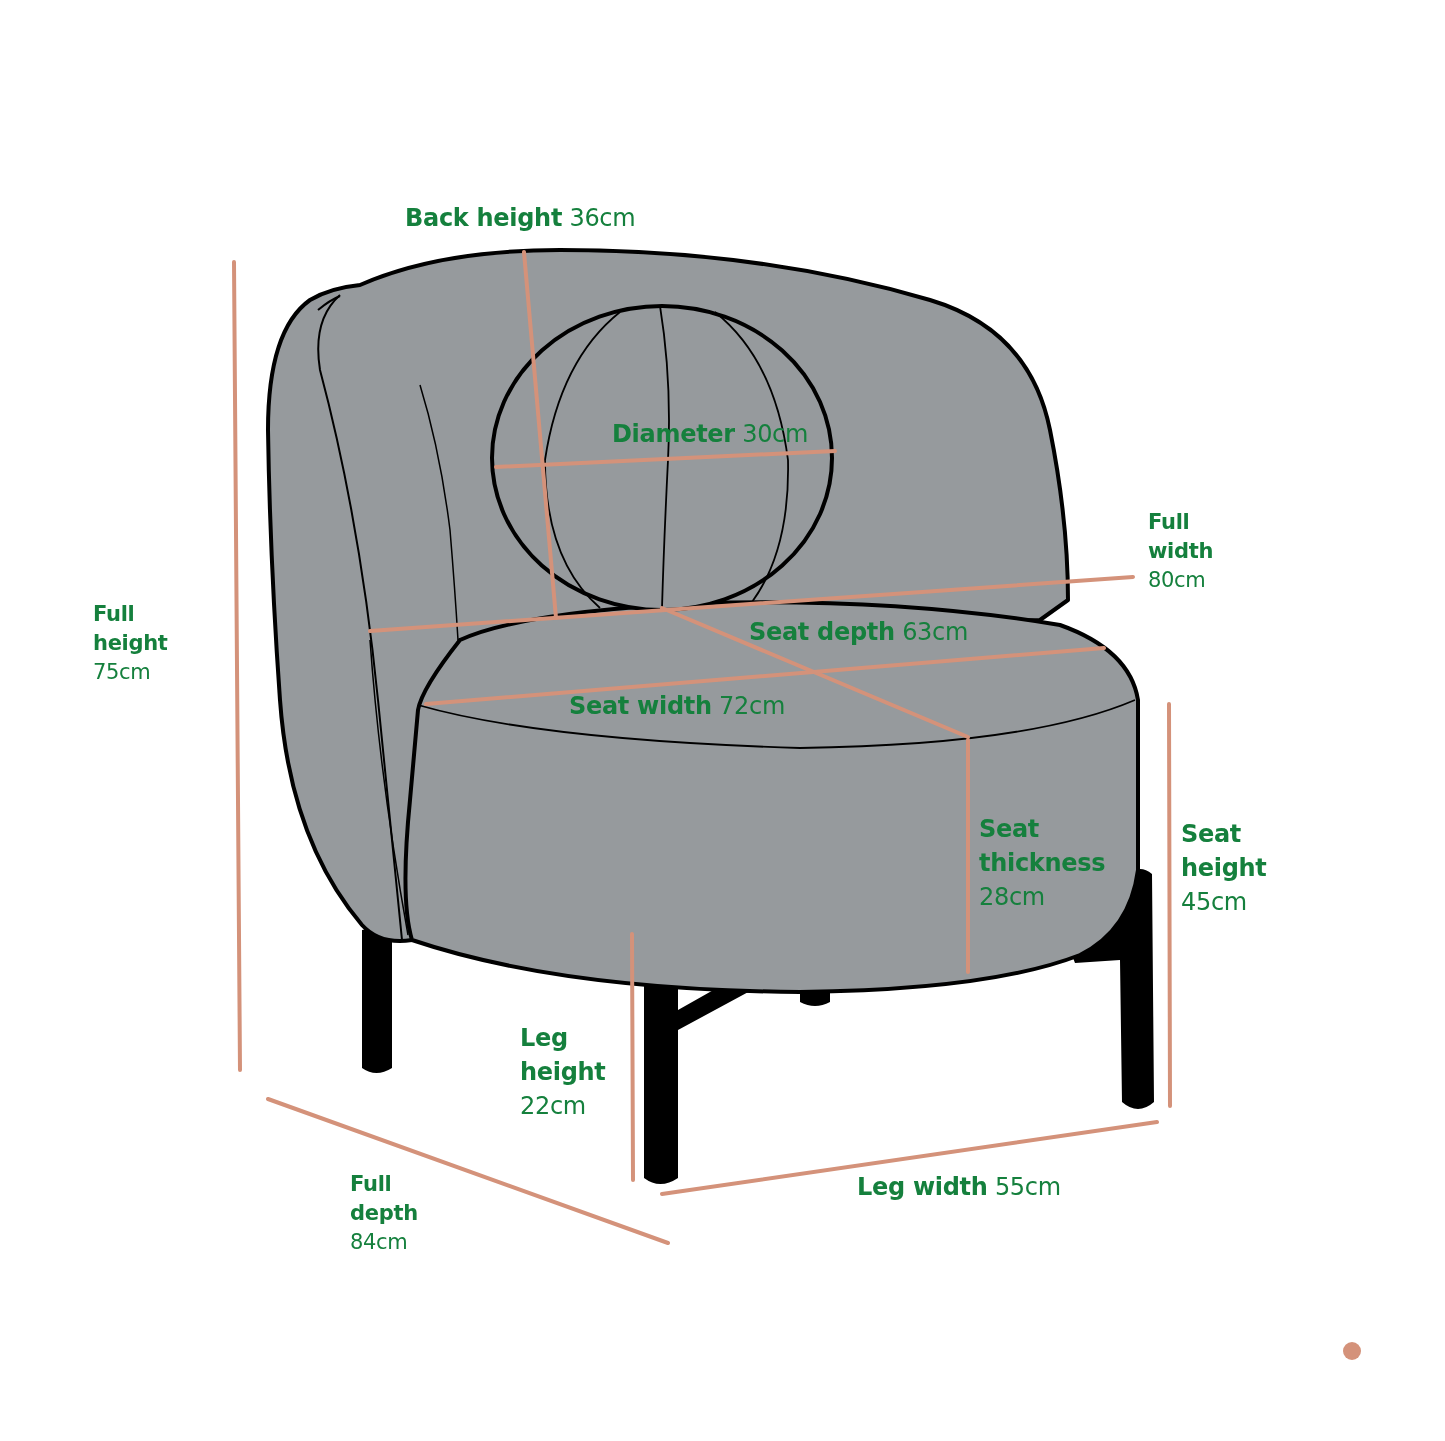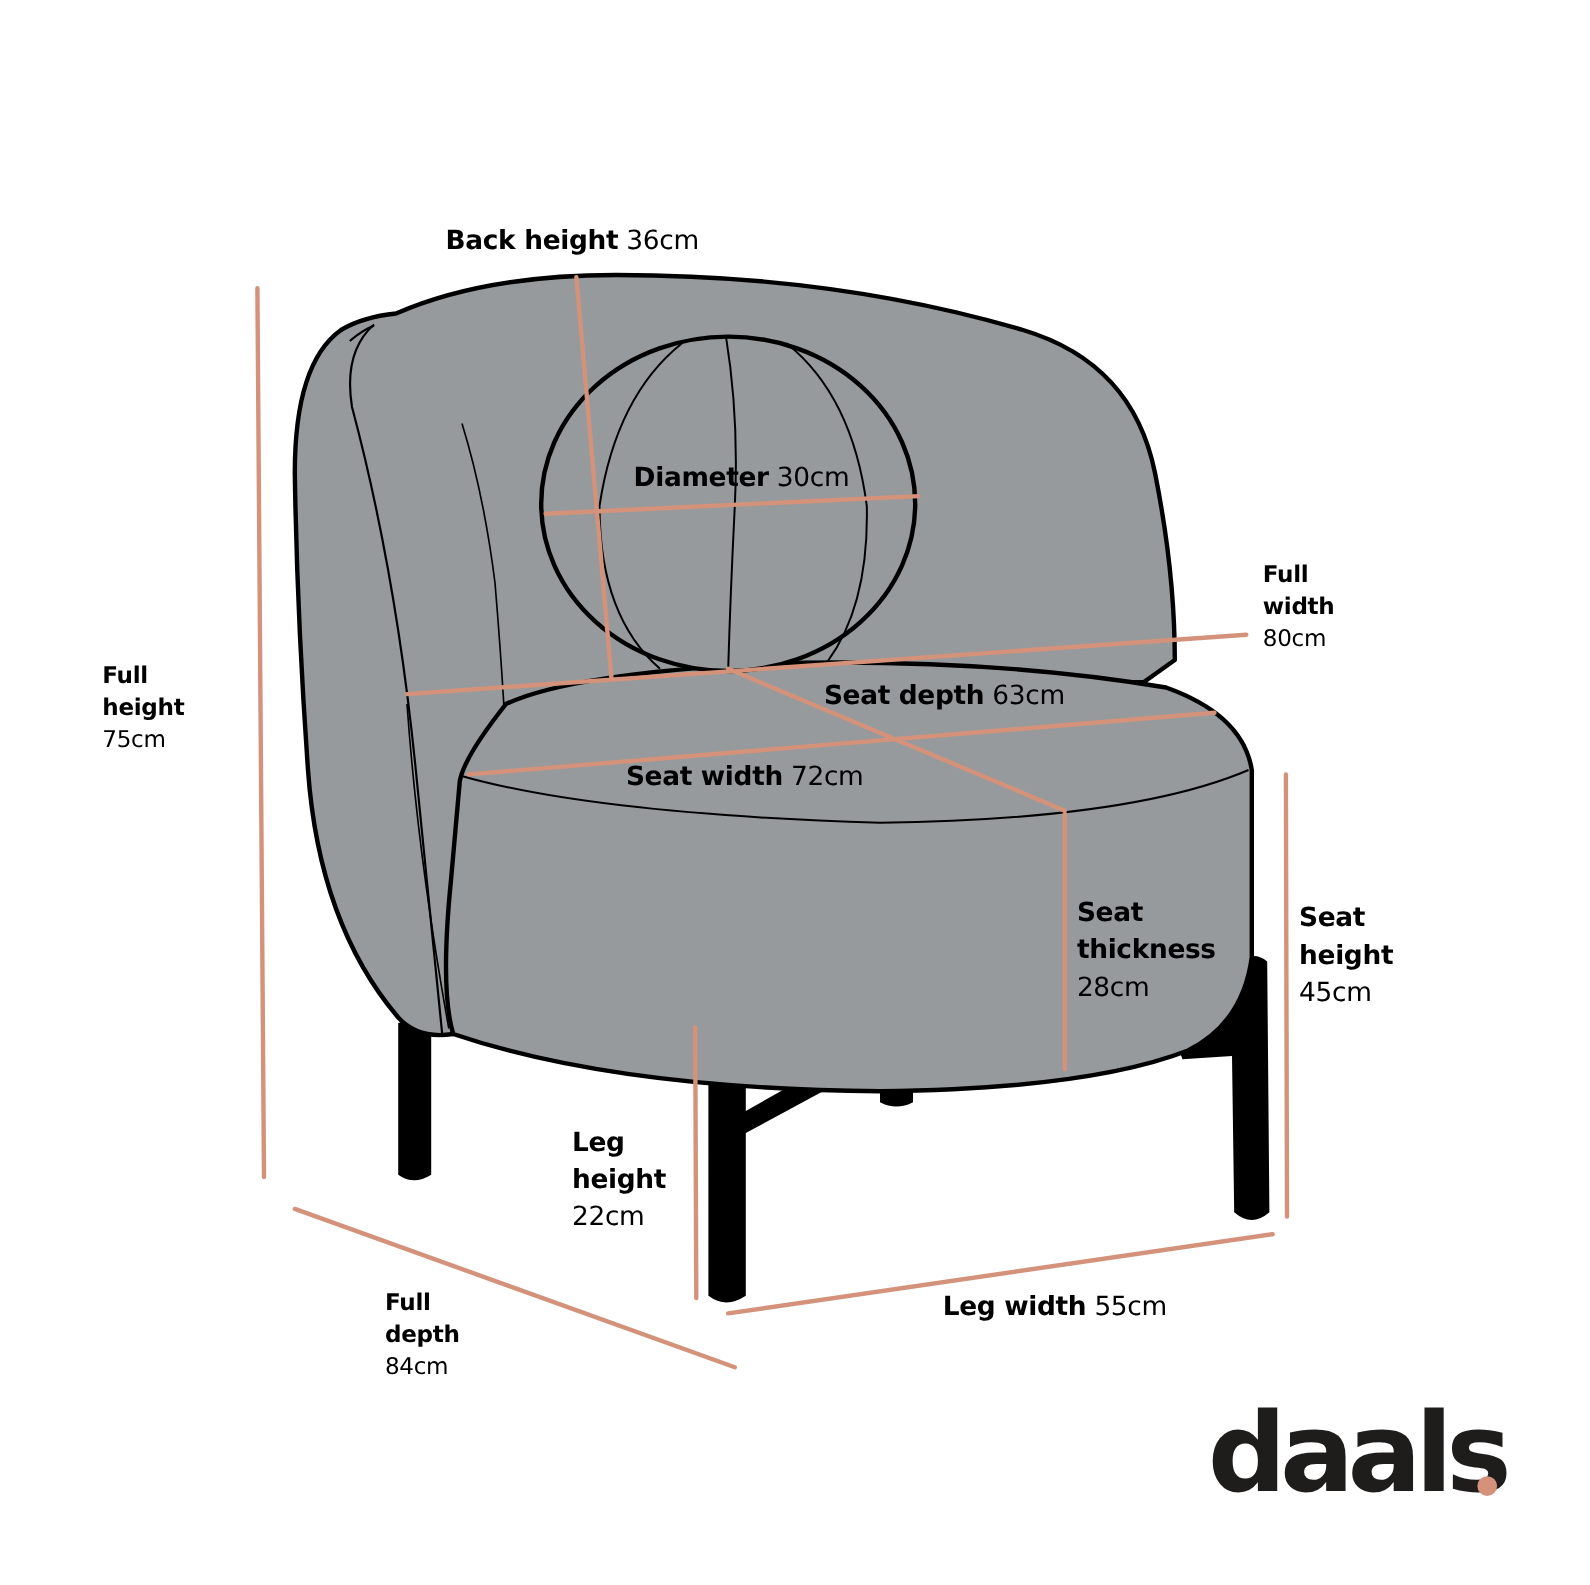--- a/index.html
+++ b/index.html
@@ -1,18 +1,18 @@
 <!DOCTYPE html>
 <html><head>
 <meta charset="utf-8">
 <style>
   html, body { margin: 0; padding: 0; background: #ffffff; }
   .canvas { position: relative; width: 1445px; height: 1441px; background: #ffffff; overflow: hidden; }
   svg.drawing { position: absolute; left: 0; top: 0; }
-  .lbl { position: absolute; font-family: "DejaVu Sans", sans-serif; color: #000000; white-space: nowrap; line-height: 1.2; }
+  .lbl { position: absolute; font-family: "DejaVu Sans", sans-serif; color: #15803d; white-space: nowrap; line-height: 1.2; }
   .lbl b { font-weight: 700; }
   .lbl .v { font-weight: 400; }
   .sm { font-size: 24px; letter-spacing: -0.3px; }
   .lg { font-size: 21px; letter-spacing: -0.3px; line-height: 1.38; }
   .right { }
   .logo { position: absolute; left: 1098px; top: 1262px; font-family: "DejaVu Sans", sans-serif; font-weight: 700; font-size: 100px; letter-spacing: -6px; color: #1f1c1c; }
   .logo-dot { position: absolute; left: 1343px; top: 1342px; width: 18px; height: 18px; border-radius: 50%; }
 </style>
 </head>
 <body>
@@ -60,21 +60,21 @@
       <line x1="662" y1="1194" x2="1157" y2="1122"></line>
       <line x1="268" y1="1099" x2="668" y2="1243"></line>
     </g>
   </svg>
 
   <div class="lbl sm" style="left:405px; top:204px;">
     <b>Back height</b>
     <span class="v">36cm</span>
   </div>
 
-  <div class="lbl sm" style="left:576px; top:420px;">
+  <div class="lbl sm" style="left:612px; top:420px;">
     <b>Diameter</b>
     <span class="v">30cm</span>
   </div>
 
   <div class="lbl lg" style="left:1148px; top:508px;">
     <div><b>Full</b></div>
     <div><b>width</b></div>
     <div class="v">80cm</div>
   </div>
 
@@ -116,16 +116,15 @@
     <b>Leg width</b>
     <span class="v">55cm</span>
   </div>
 
   <div class="lbl lg" style="left:350px; top:1170px;">
     <div><b>Full</b></div>
     <div><b>depth</b></div>
     <div class="v">84cm</div>
   </div>
 
-  <div class="logo">daals</div>
   <div class="logo-dot" style="background:#d4927a;"></div>
 
 </div>
 
 </body></html>

